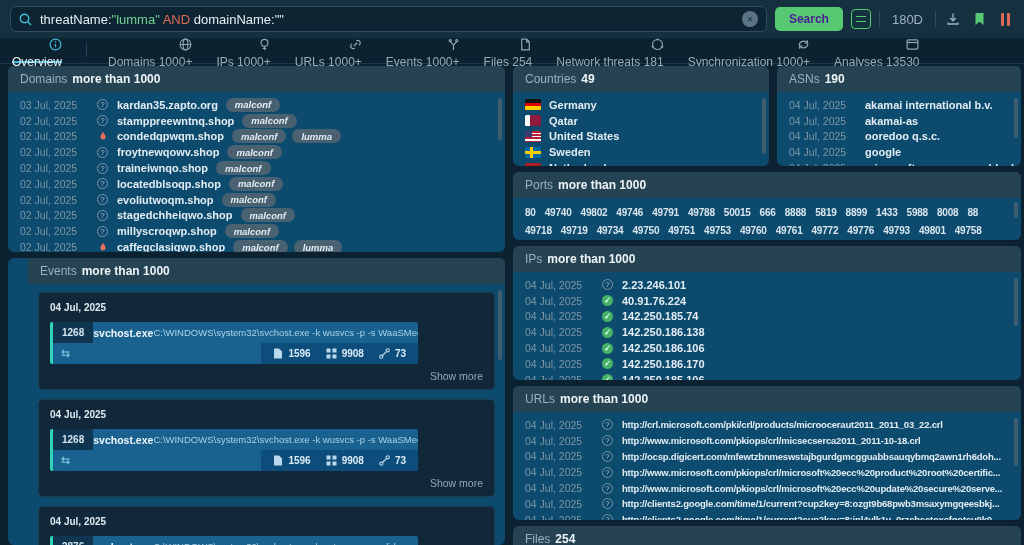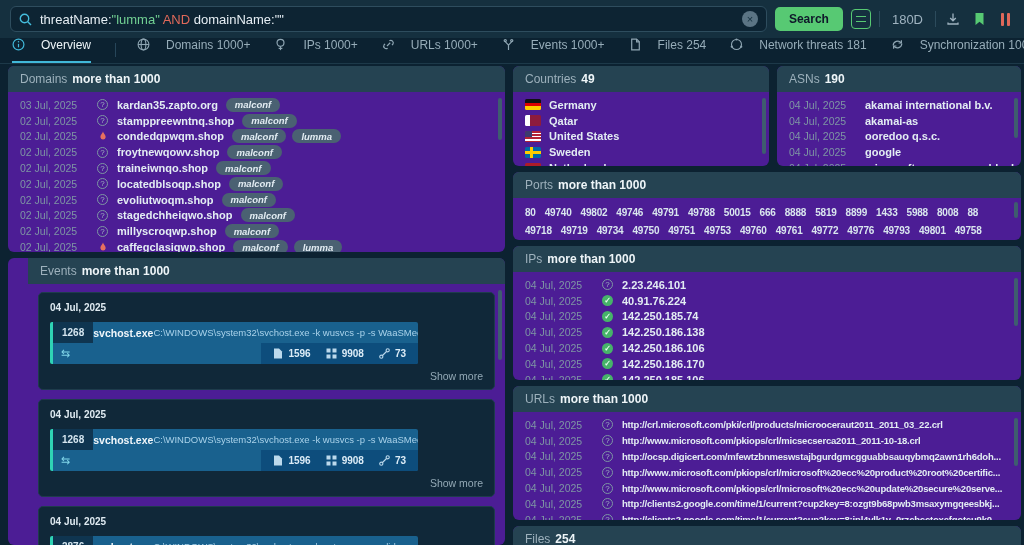--- a/index.html
+++ b/index.html
@@ -12,48 +12,48 @@
   .searchbox { flex:1; height:26px; background:#0d2433; border:1px solid #2e4d5e;
     border-radius:6px; display:flex; align-items:center; padding:0 8px; gap:8px; }
   .mag { width:13px; height:13px; flex:none; }
   .query { font-size:13px; white-space:nowrap; overflow:hidden; flex:1; }
   .query .qf { color:#e6eef4; }
   .query .qv { color:#72d093; }
   .query .qop { color:#e0695a; }
   .clear-btn { width:16px; height:16px; border-radius:50%; background:#5b7484;
     color:#14303f; font-size:11px; line-height:16px; text-align:center; flex:none; cursor:pointer; }
   .clear-btn::before { content:"\00d7"; }
-  .search-btn { height:24px; background:#57c973; color:#0f172a; font-weight:bold;
+  .search-btn { height:24px; background:#57c973; color:#4c1d95; font-weight:bold;
     font-size:12px; border:none; border-radius:5px; padding:0 14px; cursor:pointer; }
   .tpl-btn { width:20px; height:20px; border:1.4px solid #57c973; border-radius:4px;
     position:relative; }
   .tpl-btn::before, .tpl-btn::after { content:""; position:absolute; left:4px; right:4px;
     height:1.4px; background:#57c973; }
   .tpl-btn::before { top:6px; } .tpl-btn::after { top:11px; }
   .vdiv { width:1px; height:16px; background:#2c4b5c; }
   .period { font-size:13px; color:#9fb3c0; padding:0 4px; }
   .ibtn { width:18px; height:18px; display:flex; align-items:center; justify-content:center; }
   .pause { display:flex; gap:3px; }
   .pause i { display:block; width:3px; height:13px; background:#e0685a; border-radius:1px; }
 
   
   .tabbar { position:absolute; left:0; top:38px; width:1024px; height:26px;
     display:flex; align-items:stretch; gap:24px; padding:0 12px;
     border-bottom:1px solid #1d3949; }
-  .tab { display:flex; align-items:flex-start; gap:16px; font-size:12px; color:#97adb9;
-    cursor:pointer; border-bottom:2px solid transparent; white-space:nowrap; }
+  .tab { display:flex; align-items:flex-end; gap:4px; font-size:12px; color:#97adb9;
+    cursor:pointer; border-bottom:2px solid transparent; white-space:nowrap;flex-direction:column; }
   .tab.active { color:#eef5f8; border-bottom-color:#41b8d9; }
   .tab.active .ticon { color:#41b8d9; }
   .ticon { color:#8fa6b3; display:flex; }
   .tab:nth-of-type(2) { position:relative; padding-left:22px; }
   .tab:nth-of-type(2)::before { content:""; position:absolute; left:0; top:5px;
     width:1px; height:14px; background:#27465a; }
 
   
-  .panel { position:absolute; background:#4c1d95; border-radius:6px; overflow:hidden; }
+  .panel { position:absolute; background:#0c4a6e; border-radius:6px; overflow:hidden; }
   .phead { height:26px; background:#254352; display:flex; align-items:center;
     padding:0 12px; gap:5px; font-size:12px; }
   .phead .plabel { color:#9db1bc; }
   .phead .pcount { color:#eef5f8; font-weight:bold; }
   .pbody { position:relative; padding:5px 0 0 12px; }
   .vscroll { position:absolute; width:4px; border-radius:2px; background:#3e5d6f; }
 
   #p-domains  { left:8px;   top:66px;  width:497px; height:186px; }
   #p-events   { left:8px;   top:258px; width:497px; height:287px;padding-left:20px; }
   #p-countries{ left:513px; top:66px;  width:256px; height:100px; }

